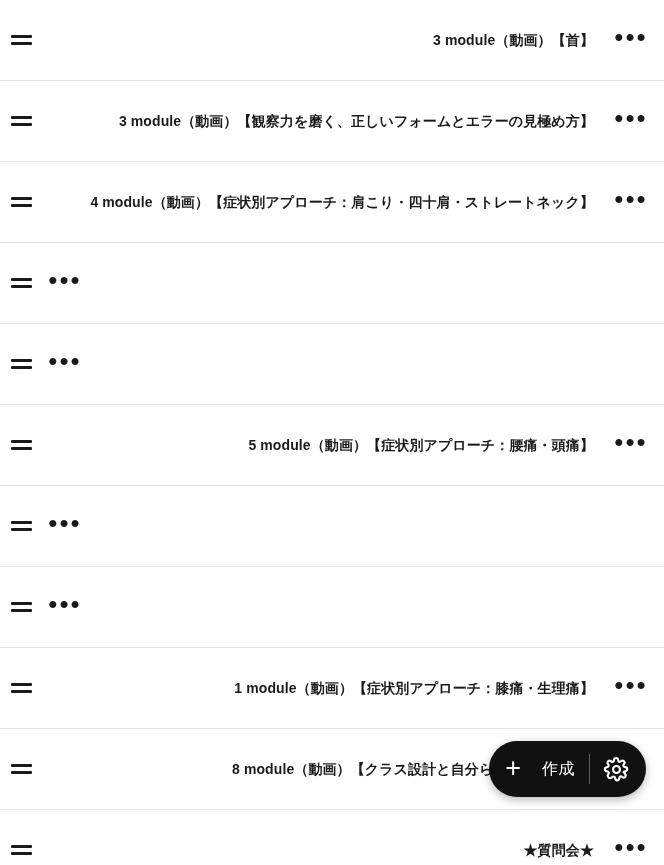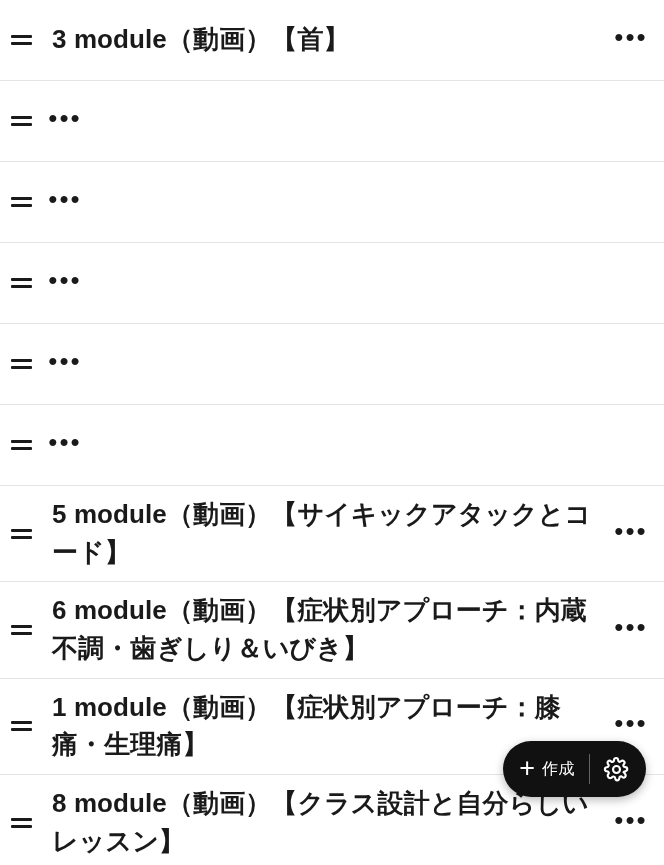--- a/index.html
+++ b/index.html
@@ -41,26 +41,27 @@
   }
   .drag-handle .bars i {
     display: block;
     height: 3px;
     background: #1a1a1a;
     border-radius: 1px;
     margin: 4px 0;
   }
   .row-title {
     flex: 1 1 auto;
-    font-size: 26px;
+    font-size: 14px;
     font-weight: bold;
     line-height: 1.45;
     letter-spacing: 0.1px;
     padding: 10px 14px 10px 10px;
     word-break: break-all;
+    text-align: right;
   }
   .row-menu {
     width: 46px;
     min-width: 46px;
     display: flex;
     align-items: center;
     justify-content: center;
     font-size: 26px;
     line-height: 1;
     letter-spacing: 2px;
@@ -96,20 +97,21 @@
   }
   #fab .plus {
     font-size: 27px;
     line-height: 1;
     font-weight: 300;
     transform: translateY(-1px);
   }
   #fab .create-label {
     font-size: 16px;
     letter-spacing: 0.5px;
+    margin-left: 14px;
   }
   #fab .divider {
     width: 1px;
     height: 30px;
     background: rgba(255,255,255,0.35);
   }
   #fab .gear-btn {
     width: 52px;
     height: 56px;
     display: flex;
@@ -139,88 +141,89 @@
         <span>•••</span>
       </div>
     </div>
     <div class="row">
       <div class="drag-handle">
         <span class="bars">
           <i></i>
           <i></i>
         </span>
       </div>
-      <div class="row-menu">
-        <span>•••</span>
-      </div>
-    </div>
-    <div class="row">
-      <div class="drag-handle">
-        <span class="bars">
-          <i></i>
-          <i></i>
-        </span>
-      </div>
-      <div class="row-menu">
-        <span>•••</span>
-      </div>
-    </div>
-    <div class="row">
-      <div class="drag-handle">
-        <span class="bars">
-          <i></i>
-          <i></i>
-        </span>
-      </div>
-      <div class="row-menu">
-        <span>•••</span>
-      </div>
-    </div>
-    <div class="row">
-      <div class="drag-handle">
-        <span class="bars">
-          <i></i>
-          <i></i>
-        </span>
-      </div>
-      <div class="row-menu">
-        <span>•••</span>
-      </div>
-    </div>
-    <div class="row">
-      <div class="drag-handle">
-        <span class="bars">
-          <i></i>
-          <i></i>
-        </span>
-      </div>
-      <div class="row-menu">
-        <span>•••</span>
-      </div>
-    </div>
-    <div class="row">
-      <div class="drag-handle">
-        <span class="bars">
-          <i></i>
-          <i></i>
-        </span>
-      </div>
-      <div class="row-title">5 module（動画）【サイキックアタックとコード】</div>
-      <div class="row-menu">
-        <span>•••</span>
-      </div>
-    </div>
-    <div class="row">
-      <div class="drag-handle">
-        <span class="bars">
-          <i></i>
-          <i></i>
-        </span>
-      </div>
-      <div class="row-title">6 module（動画）【症状別アプローチ：内蔵不調・歯ぎしり＆いびき】</div>
+      <div class="row-title">3 module（動画）【観察力を磨く、正しいフォームとエラーの見極め方】</div>
+      <div class="row-menu">
+        <span>•••</span>
+      </div>
+    </div>
+    <div class="row">
+      <div class="drag-handle">
+        <span class="bars">
+          <i></i>
+          <i></i>
+        </span>
+      </div>
+      <div class="row-title">4 module（動画）【症状別アプローチ：肩こり・四十肩・ストレートネック】</div>
+      <div class="row-menu">
+        <span>•••</span>
+      </div>
+    </div>
+    <div class="row">
+      <div class="drag-handle">
+        <span class="bars">
+          <i></i>
+          <i></i>
+        </span>
+      </div>
+      <div class="row-menu">
+        <span>•••</span>
+      </div>
+    </div>
+    <div class="row">
+      <div class="drag-handle">
+        <span class="bars">
+          <i></i>
+          <i></i>
+        </span>
+      </div>
+      <div class="row-menu">
+        <span>•••</span>
+      </div>
+    </div>
+    <div class="row">
+      <div class="drag-handle">
+        <span class="bars">
+          <i></i>
+          <i></i>
+        </span>
+      </div>
+      <div class="row-title">5 module（動画）【症状別アプローチ：腰痛・頭痛】</div>
+      <div class="row-menu">
+        <span>•••</span>
+      </div>
+    </div>
+    <div class="row">
+      <div class="drag-handle">
+        <span class="bars">
+          <i></i>
+          <i></i>
+        </span>
+      </div>
+      <div class="row-menu">
+        <span>•••</span>
+      </div>
+    </div>
+    <div class="row">
+      <div class="drag-handle">
+        <span class="bars">
+          <i></i>
+          <i></i>
+        </span>
+      </div>
       <div class="row-menu">
         <span>•••</span>
       </div>
     </div>
     <div class="row">
       <div class="drag-handle">
         <span class="bars">
           <i></i>
           <i></i>
         </span>

